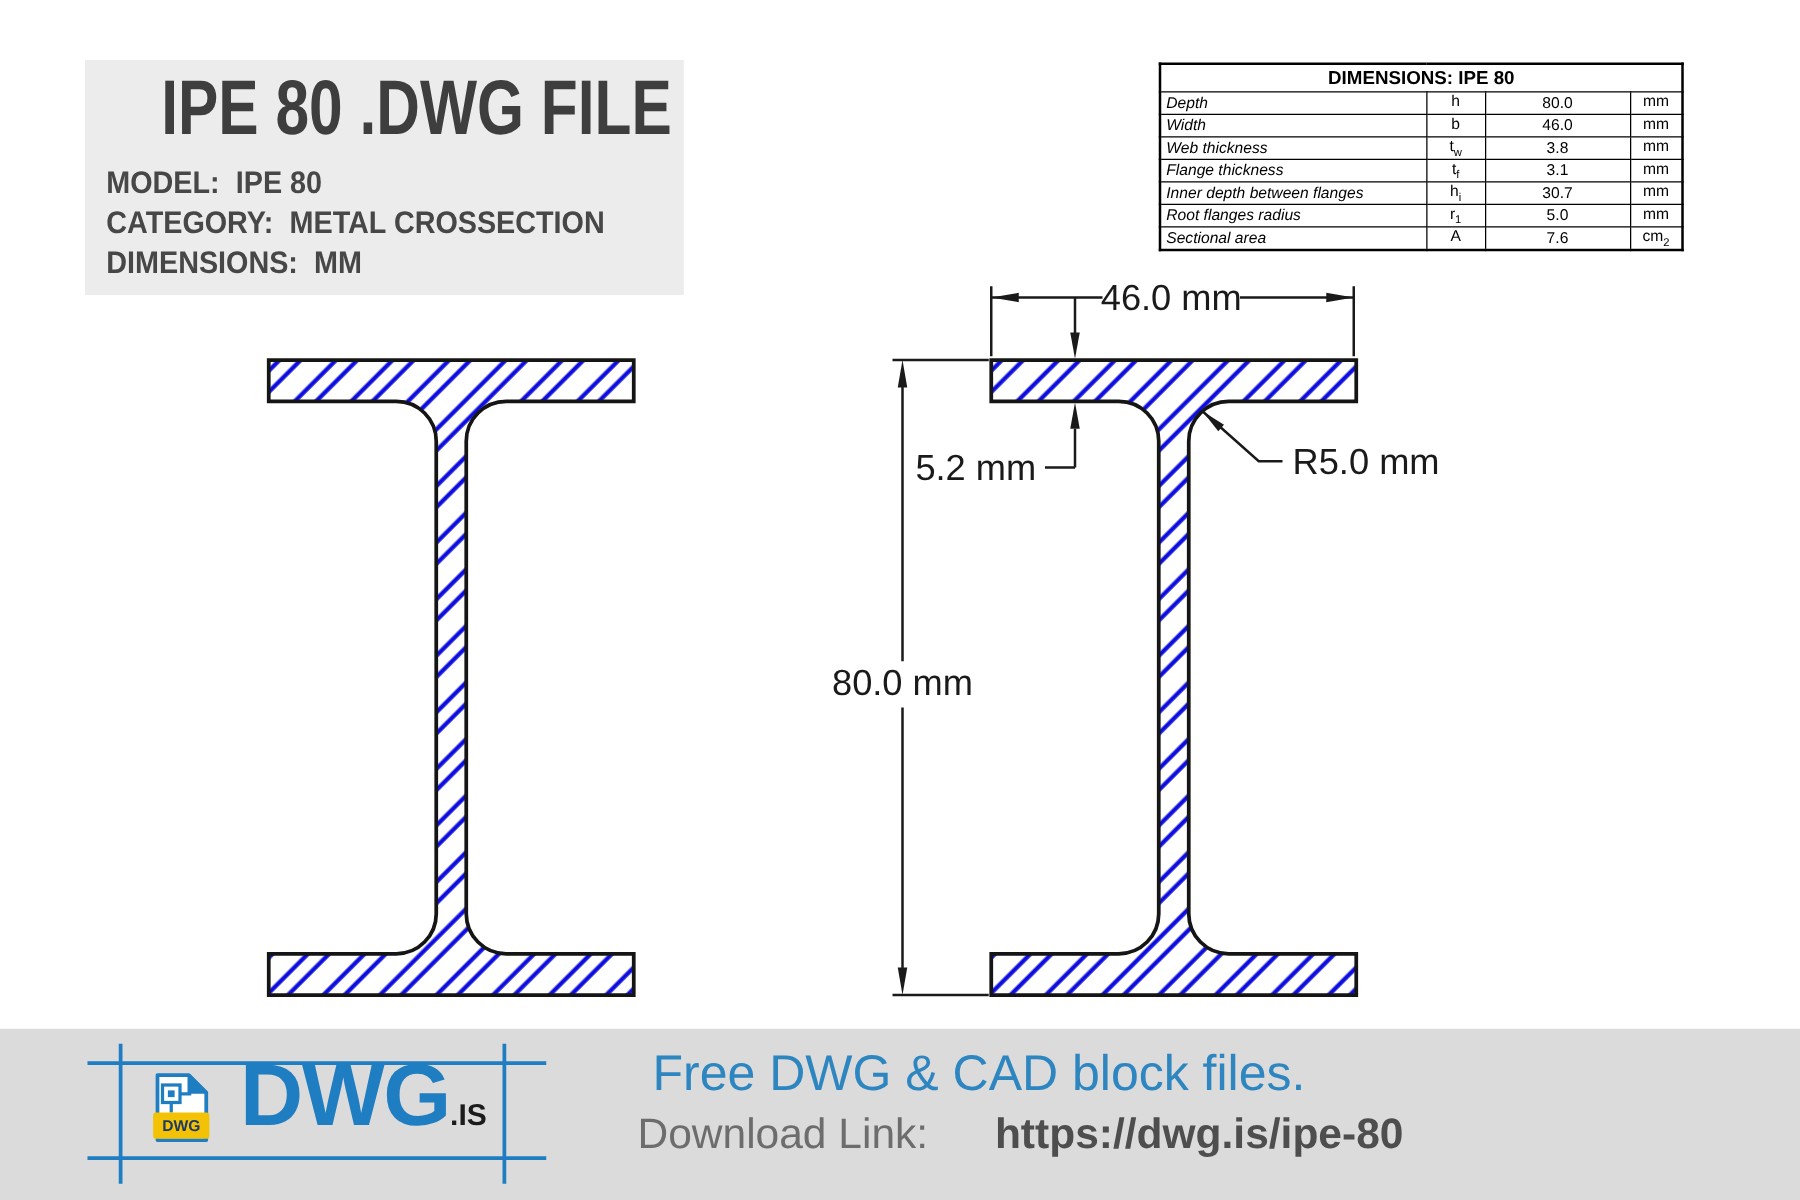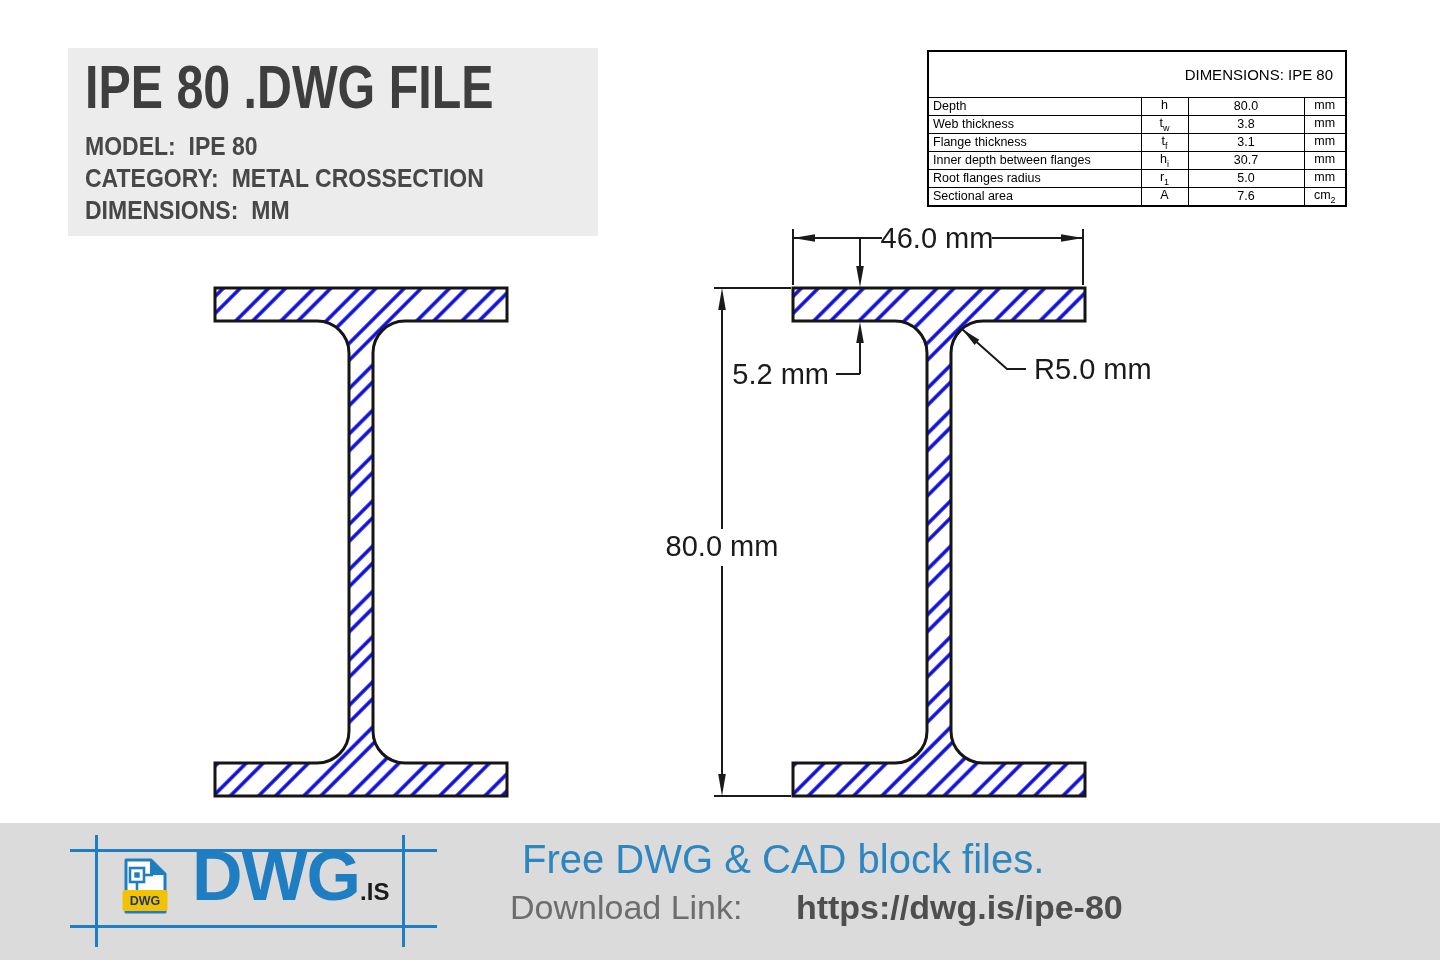--- a/index.html
+++ b/index.html
@@ -2,49 +2,50 @@
 <html><head>
 <meta charset="utf-8">
 <style>
   html,body{margin:0;padding:0;}
   body{
     width:1440px;height:960px;position:relative;background:#ffffff;
     font-family:"Liberation Sans", sans-serif;overflow:hidden;
   }
   
   .title-block{
-    position:absolute;left:68px;top:48px;width:530px;height:188px;
+    position:absolute;left:68px;top:48px;width:435px;height:188px;
     background:#ececec;
+    padding-left:44px;
   }
   .title-block h1{
     margin:6px 0 0 17px;font-size:62px;line-height:1.08;font-weight:bold;
     color:#3e3e3e;transform:scaleX(0.78);transform-origin:left center;
     white-space:nowrap;letter-spacing:0px;
   }
   .meta-lines{position:absolute;left:17px;top:82px;}
   .meta-line{
     font-size:25px;line-height:32px;color:#474747;font-weight:bold;
     transform:scaleX(0.92);transform-origin:left center;white-space:nowrap;
   }
   .meta-line .val{margin-left:14px;}
   
   table.dims{
     position:absolute;left:927px;top:50px;width:418px;
     border-collapse:collapse;border:2px solid #000;background:#fff;
     table-layout:fixed;
   }
   table.dims th{
-    border:1.5px solid #000;height:21px;font-size:15px;font-weight:normal;
-    color:#000;text-align:right;padding:12px;
+    border:1.5px solid #000;height:21px;font-size:15px;font-weight:bold;
+    color:#000;text-align:center;padding:0;
   }
   table.dims td{
     border:1.5px solid #000;height:17px;font-size:12.5px;color:#000;
     padding:0 4px;line-height:1;overflow:hidden;white-space:nowrap;
   }
-  td.c-name{text-align:left;}
+  td.c-name{text-align:left;font-style:italic;}
   td.c-sym{text-align:center;}
   td.c-val{text-align:center;}
   td.c-unit{text-align:center;}
   table.dims sub{font-size:9px;}
   
   .svg-abs{position:absolute;}
   
   .footer{
     position:absolute;left:0;top:823px;width:1440px;height:137px;
     background:#dbdbdb;
@@ -103,20 +104,26 @@
     </tr>
   </thead>
   <tbody>
     <tr>
       <td class="c-name">Depth</td>
       <td class="c-sym"><span>h</span><sub></sub></td>
       <td class="c-val">80.0</td>
       <td class="c-unit"><span>mm</span><sub></sub></td>
     </tr>
     <tr>
+      <td class="c-name">Width</td>
+      <td class="c-sym"><span>b</span><sub></sub></td>
+      <td class="c-val">46.0</td>
+      <td class="c-unit"><span>mm</span><sub></sub></td>
+    </tr>
+    <tr>
       <td class="c-name">Web thickness</td>
       <td class="c-sym"><span>t</span><sub>w</sub></td>
       <td class="c-val">3.8</td>
       <td class="c-unit"><span>mm</span><sub></sub></td>
     </tr>
     <tr>
       <td class="c-name">Flange thickness</td>
       <td class="c-sym"><span>t</span><sub>f</sub></td>
       <td class="c-val">3.1</td>
       <td class="c-unit"><span>mm</span><sub></sub></td>

